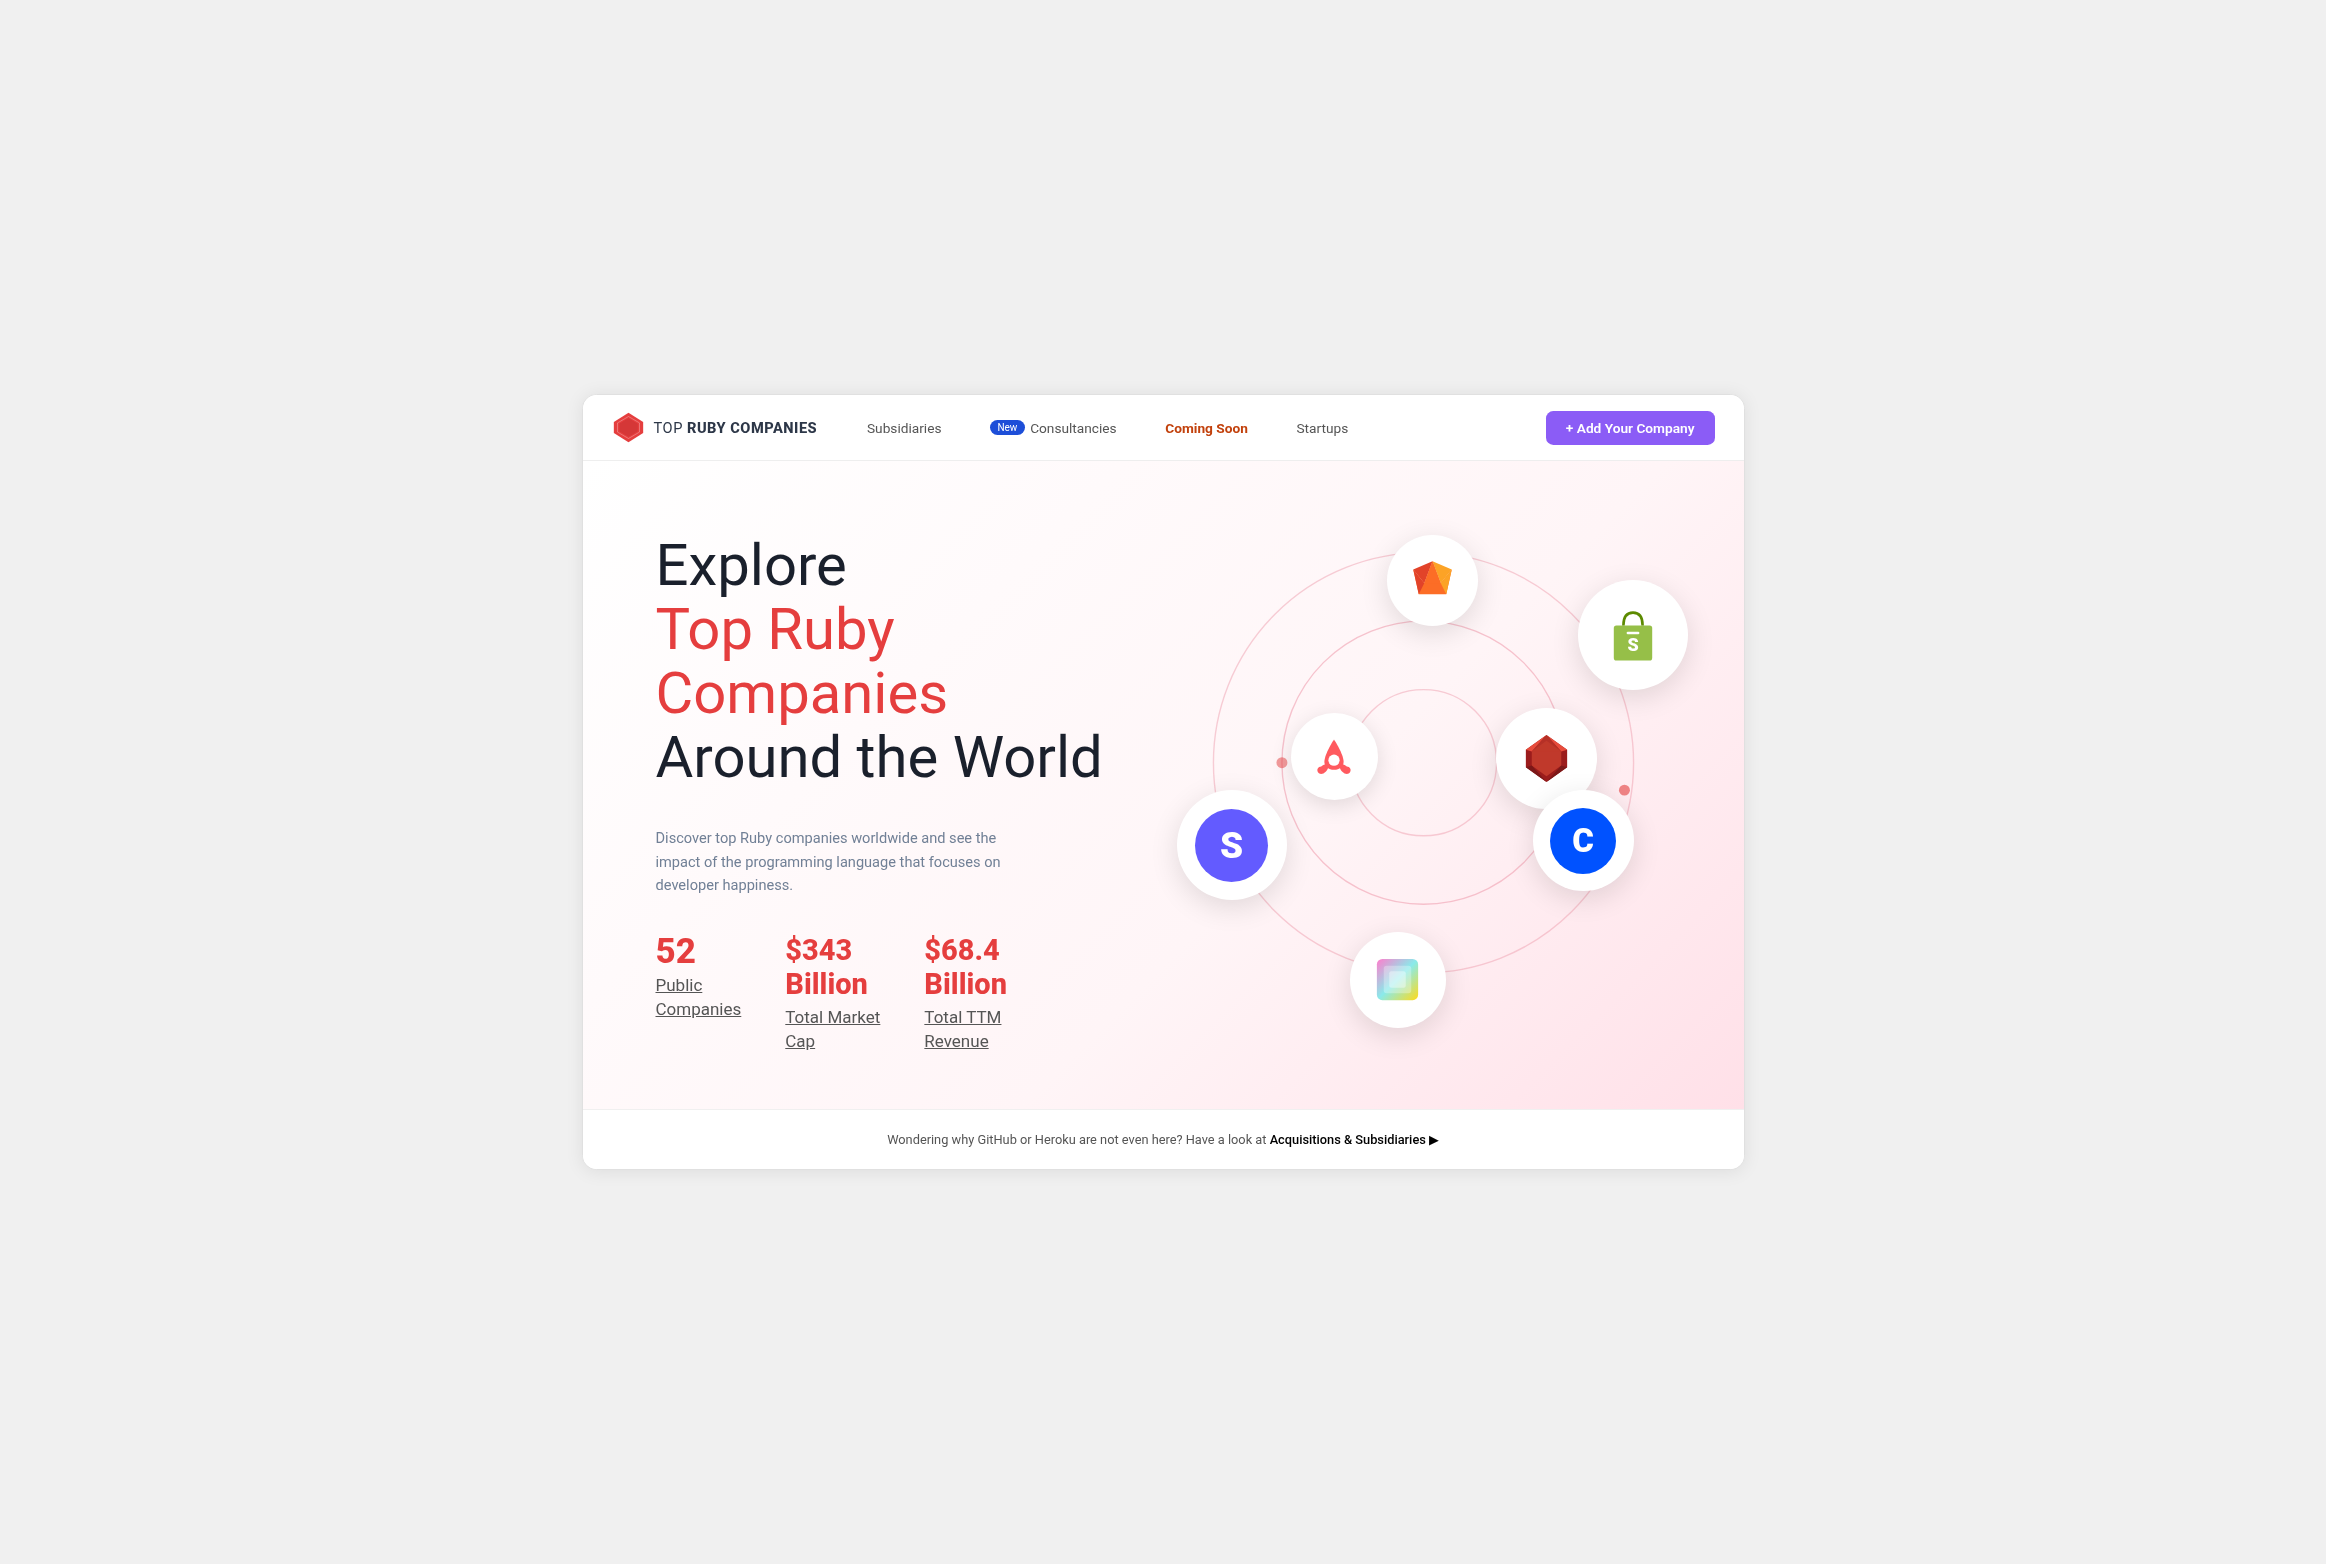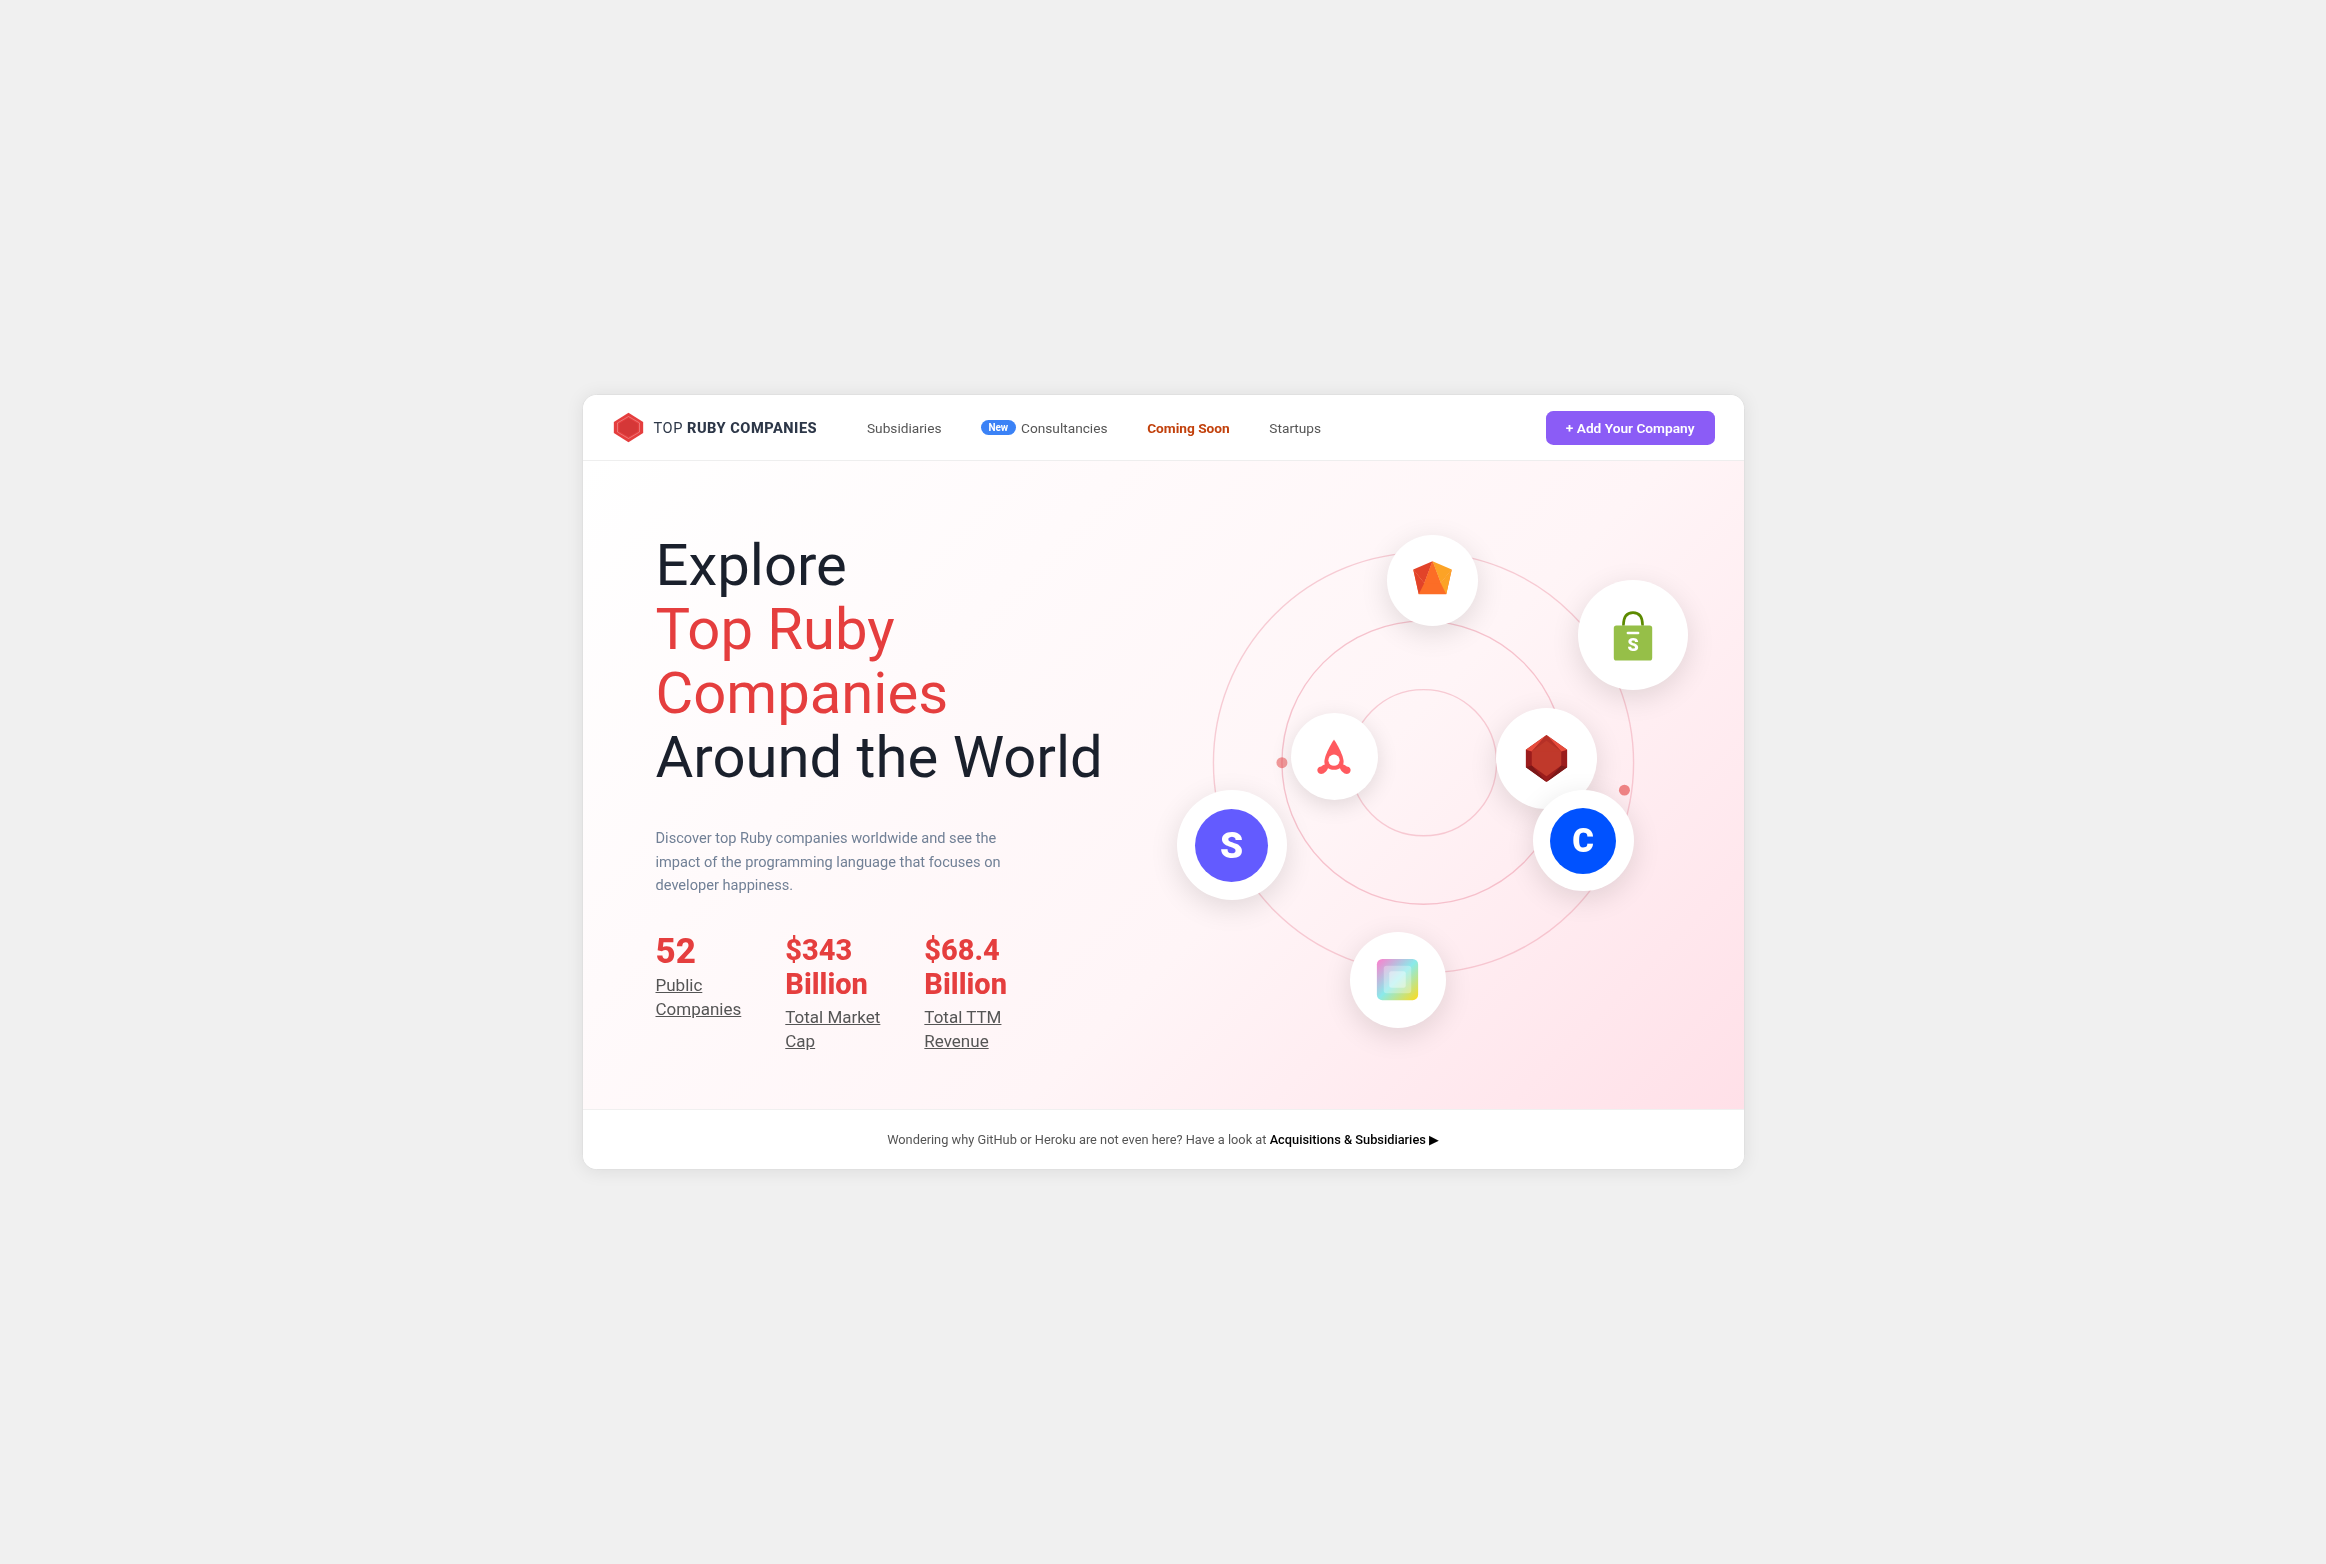--- a/index.html
+++ b/index.html
@@ -44,42 +44,42 @@
       font-weight: 400;
       color: #2d3748;
       letter-spacing: 0.5px;
     }
     .logo-text strong {
       font-weight: 800;
     }
     .nav-links {
       display: flex;
       align-items: flex-start;
-      gap: 14px;
+      gap: 23px;
       flex: 1;
     }
     .nav-link {
       font-size: 13.7px;
       color: #555;
       text-decoration: none;
       padding: 5.5px 12.8px;
       border-radius: 5.5px;
       display: flex;
       align-items: center;
       gap: 5.5px;
     }
     .nav-link.active {
       font-weight: 700;
       color: #c2410c;
     }
     .nav-badge {
-      background: #3b82f6;
+      background: #1d4ed8;
       color: #fff;
       font-size: 10px;
-      font-weight: 700;
+      font-weight: 400;
       padding: 1.8px 7.3px;
       border-radius: 18.3px;
     }
     .add-company-btn {
       display: flex;
       align-items: center;
       gap: 5.5px;
       background: #8b5cf6;
       color: #fff;
       border: none;

